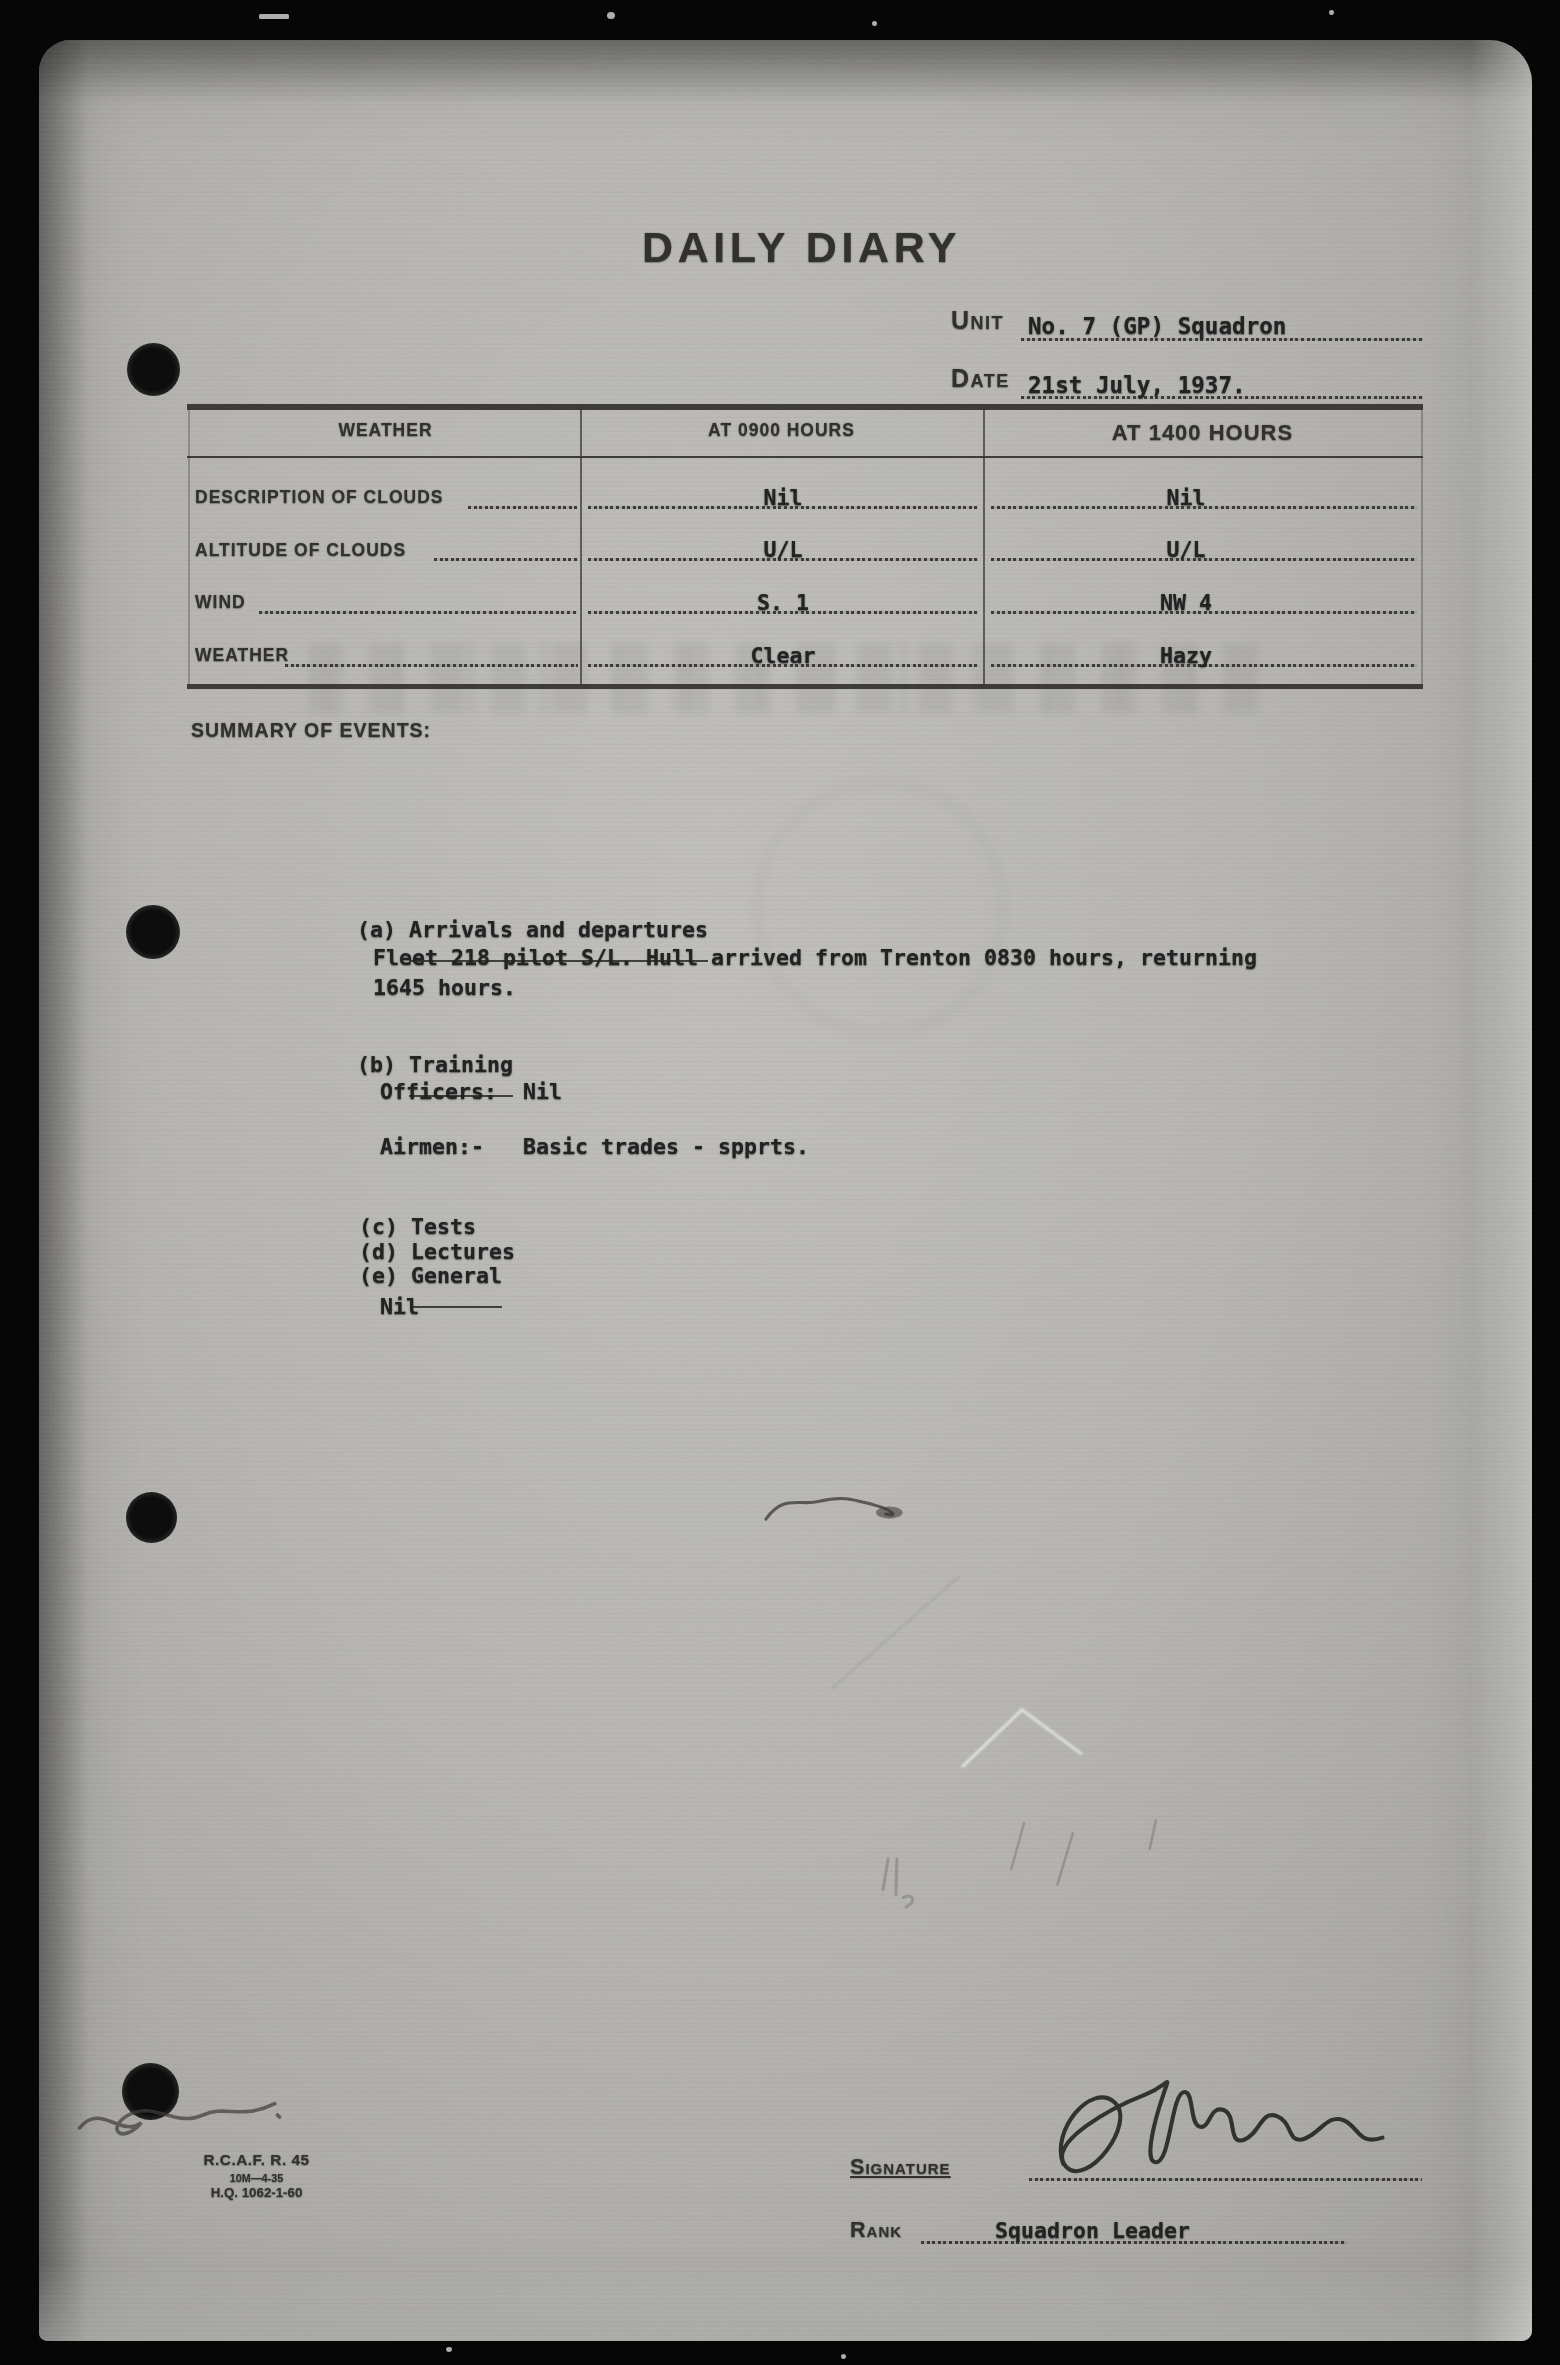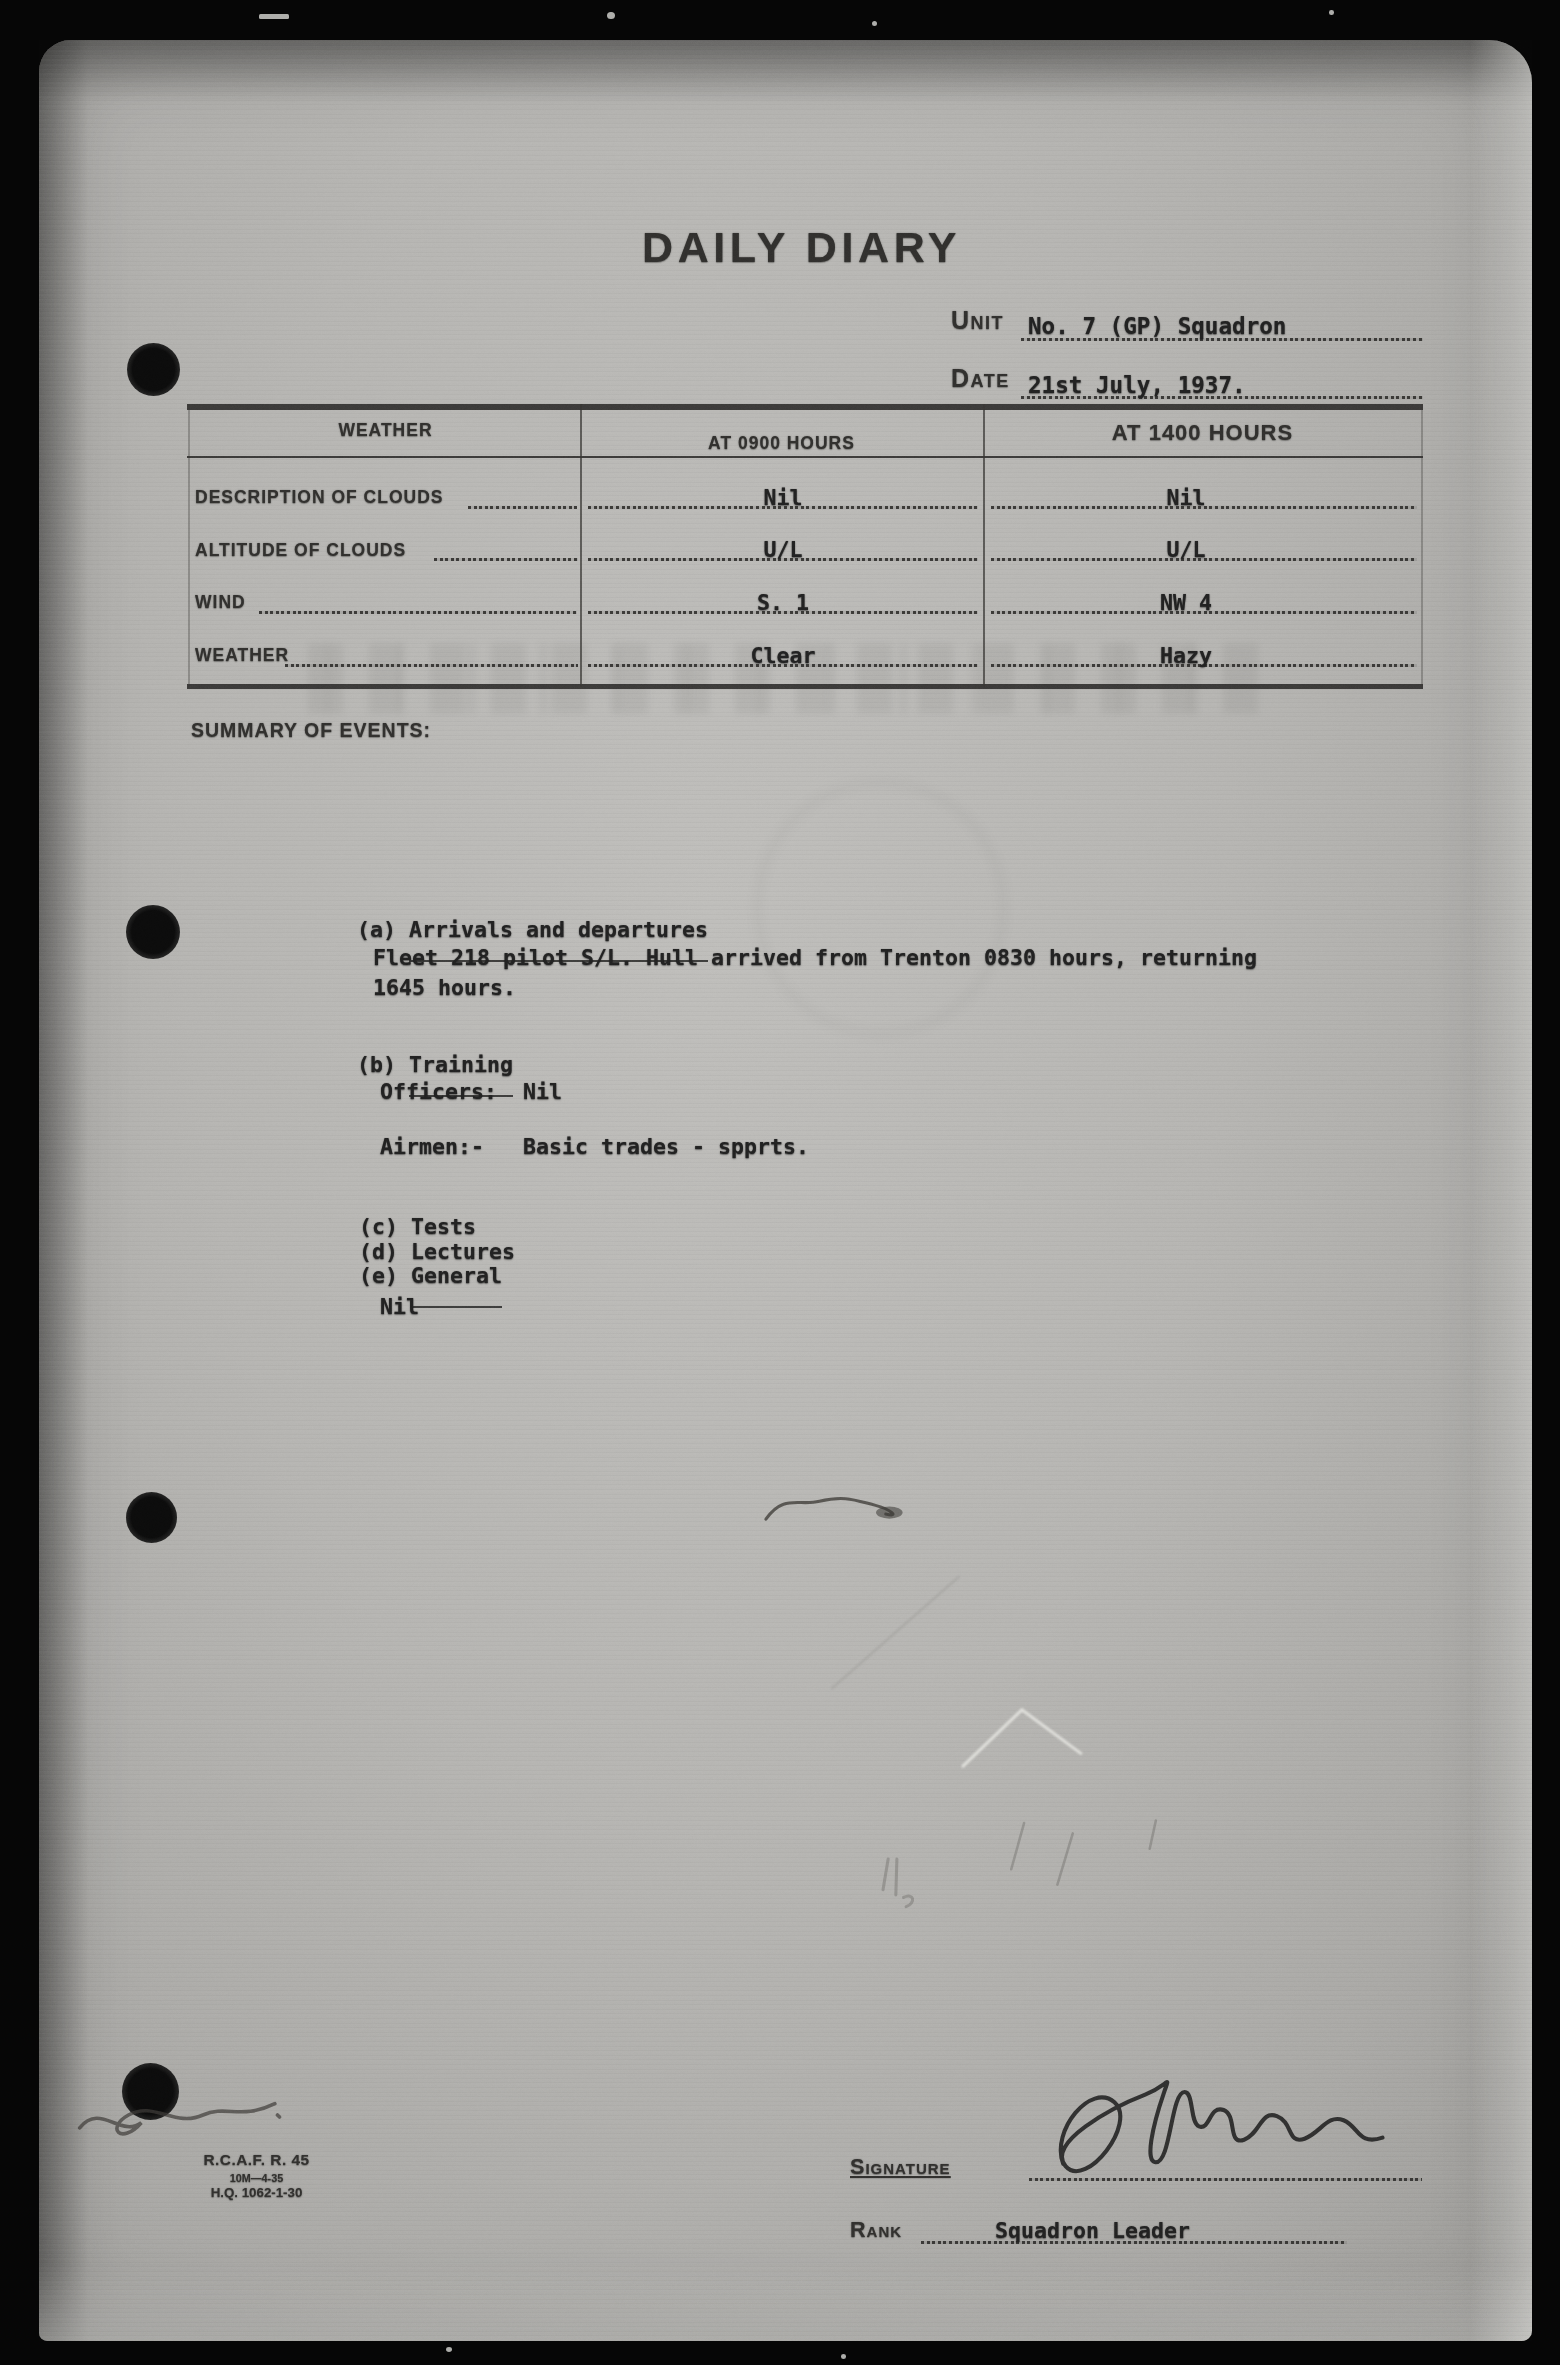--- a/index.html
+++ b/index.html
@@ -83,21 +83,21 @@
 <div>
   <div class="hline" style="left:187px;top:404px;width:1236px;height:6.2px;"></div>
   <div class="hline" style="left:187px;top:456px;width:1236px;height:2.1px;"></div>
   <div class="hline" style="left:187px;top:684px;width:1236px;height:4.6px;"></div>
   <div class="vline" style="left:580px;top:404px;height:283px;"></div>
   <div class="vline" style="left:983px;top:404px;height:283px;"></div>
   <div class="vline" style="left:188px;top:404px;height:283px;opacity:.45;"></div>
   <div class="vline" style="left:1421px;top:404px;height:283px;opacity:.45;"></div>
 
   <div class="print" style="left:193px;top:420px;width:385px;text-align:center;font-size:17.5px;letter-spacing:1px;">WEATHER</div>
-  <div class="print" style="left:585px;top:420px;width:393px;text-align:center;font-size:17.5px;letter-spacing:1px;margin-top:13px;">AT 0900 HOURS</div>
+  <div class="print" style="left:585px;top:420px;width:393px;text-align:center;font-size:17.5px;letter-spacing:1px;">AT 0900 HOURS</div>
   <div class="print" style="left:988px;top:420px;width:429px;text-align:center;font-size:22px;letter-spacing:1px;">AT 1400 HOURS</div>
 
   <div class="print" style="left:195px;top:487px;font-size:17.5px;letter-spacing:1px;">DESCRIPTION OF CLOUDS</div>
   <div class="dots" style="left:468px;top:506px;width:109px;"></div>
   <div class="dots" style="left:588px;top:506px;width:390px;"></div>
   <div class="dots" style="left:991px;top:506px;width:426px;"></div>
   <div class="tw" style="left:588px;top:485px;width:390px;text-align:center;font-size:21.6px;">Nil</div>
   <div class="tw" style="left:991px;top:485px;width:390px;text-align:center;font-size:21.6px;">Nil</div>
 
   <div class="print" style="left:195px;top:540px;font-size:17.5px;letter-spacing:1px;">ALTITUDE OF CLOUDS</div>
@@ -142,21 +142,21 @@
 <div class="tw" style="left:333px;top:1214px;font-size:21.6px;">
   <span>(d)</span><span> </span><span>Lectures</span>
 </div>
 <div class="tw" style="left:333px;top:1238px;font-size:21.6px;">
   <span>(e)</span><span> </span><span class="u">General</span>
 </div>
 <div class="tw" style="left:380px;top:1294px;font-size:21.6px;">Nil</div>
 
 <div class="print" style="left:169px;top:2151px;width:175px;text-align:center;font-size:15.4px;letter-spacing:0.5px;">R.C.A.F. R. 45</div>
 <div class="print" style="left:169px;top:2172px;width:175px;text-align:center;font-size:10.8px;">10M—4-35</div>
-<div class="print" style="left:169px;top:2185px;width:175px;text-align:center;font-size:13.3px;">H.Q. 1062-1-30</div>
+<div class="print" style="left:169px;top:2185px;width:175px;text-align:center;font-size:13.3px;">H.Q. 1062-1-60</div>
 
 <div class="print sc" style="left:850px;top:2154px;font-size:21.6px;letter-spacing:1px;text-decoration:underline;">Signature</div>
 <div class="dots" style="left:1029px;top:2178px;width:393px;"></div>
 
 <svg class="mark" style="left:1014px;top:2069px;" width="411" height="123" viewBox="0 0 800 240">
   <path d="M95,185 C70,120 150,25 195,65 C240,105 140,235 100,190 C60,145 190,75 255,50
            C300,32 305,8 292,45 C268,115 255,180 275,182 C305,185 305,45 332,45
            C350,45 342,105 360,112 C382,120 380,70 408,80 C435,90 415,150 448,138
            C480,126 480,80 512,92 C544,104 532,148 566,136 C598,124 610,88 642,100
            C672,112 670,150 718,134" fill="none" stroke="#1c1c1c" stroke-width="8" stroke-linecap="round" opacity=".88"></path>

